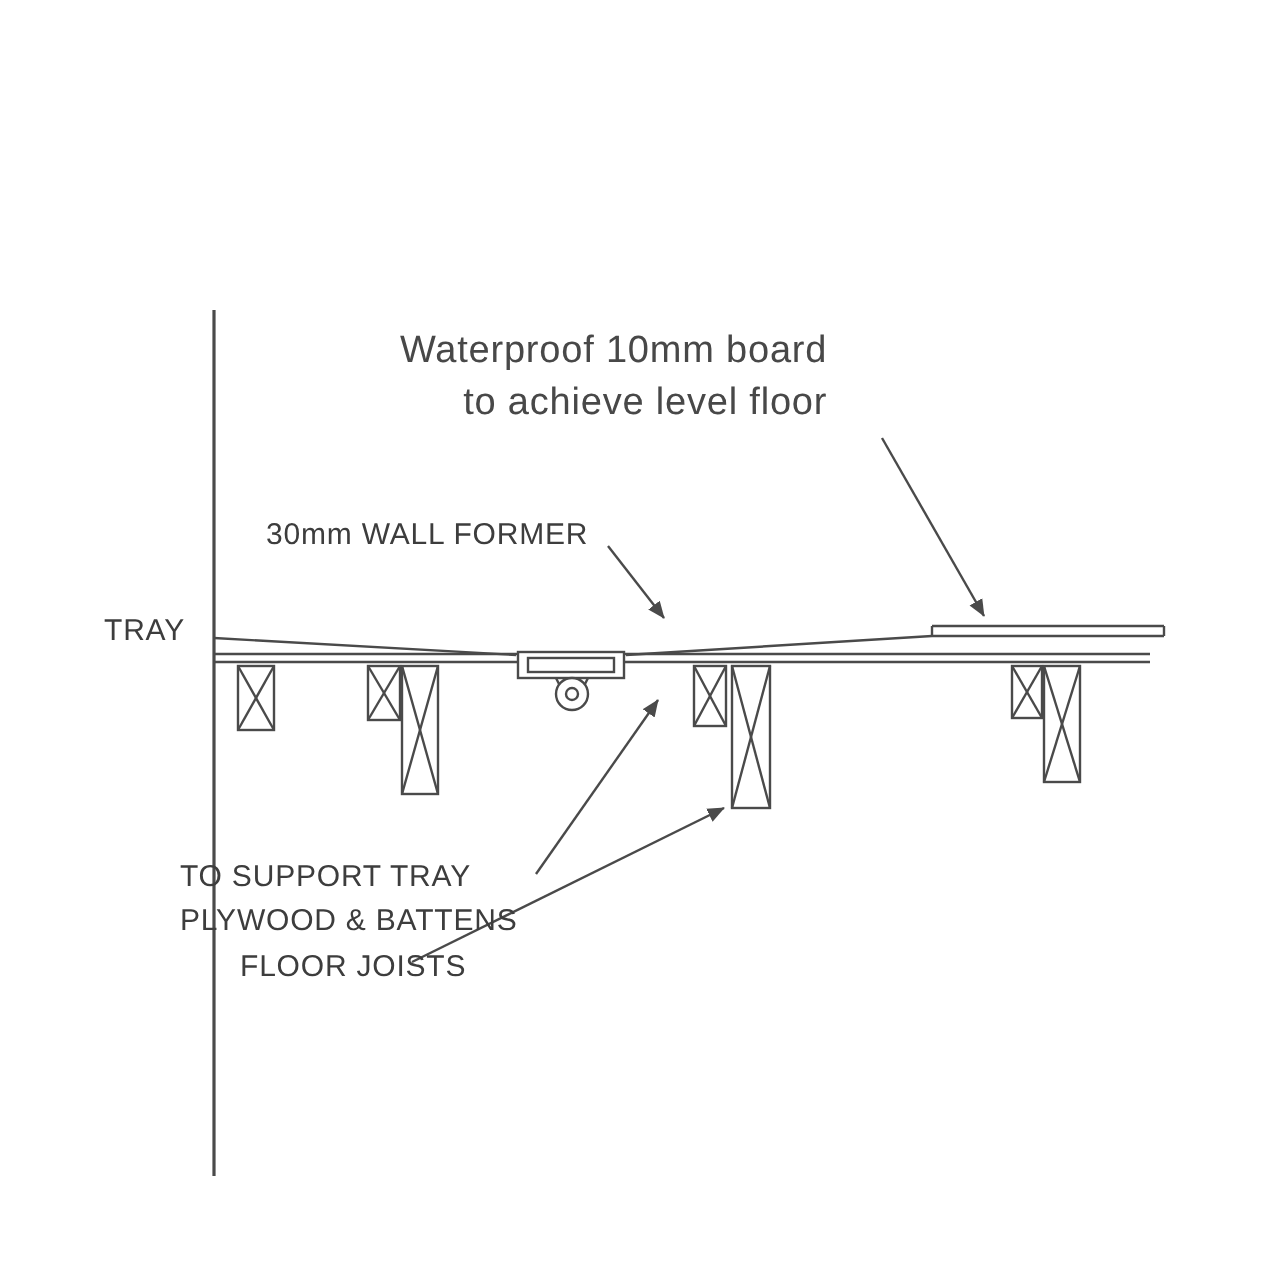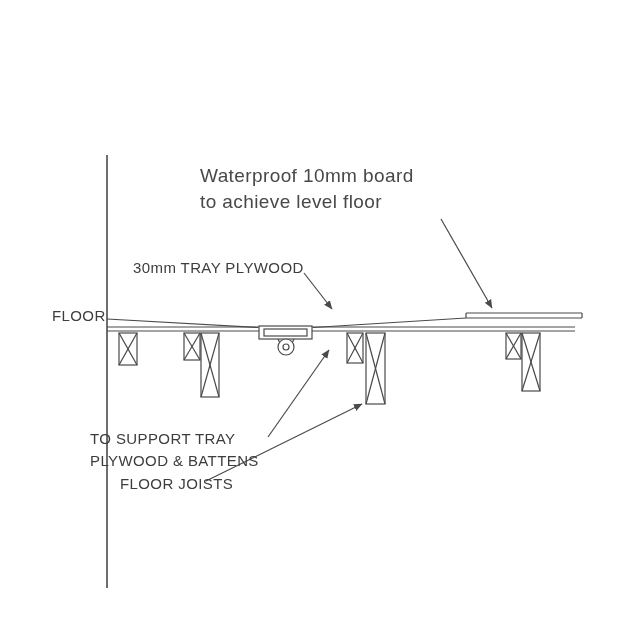--- a/index.html
+++ b/index.html
@@ -107,28 +107,28 @@
     </g>
 
     <g class="ln w1">
       <line x1="441" y1="219" x2="492" y2="308" marker-end="url(#arrowhead)"></line>
       <line x1="304" y1="273" x2="332" y2="309" marker-end="url(#arrowhead)"></line>
       <line x1="268" y1="437" x2="329" y2="350" marker-end="url(#arrowhead)"></line>
       <line x1="206" y1="481" x2="362" y2="404" marker-end="url(#arrowhead)"></line>
     </g>
   </svg>
 
-  <div class="label label-title" style="left:200px; top:163px;">
+  <div class="label label-title" style="left:200px; top:163px;text-align:right;">
     <div>Waterproof 10mm board</div>
     <div>to achieve level floor</div>
   </div>
 
-  <div class="label label-caps" style="left:133px; top:257px;">30mm TRAY PLYWOOD</div>
+  <div class="label label-caps" style="left:133px; top:257px;">30mm WALL FORMER</div>
 
-  <div class="label label-caps" style="left:52px; top:305px;">FLOOR</div>
+  <div class="label label-caps" style="left:52px; top:305px;">TRAY</div>
 
   <div class="label label-caps" style="left:90px; top:428px;">
     <div>TO SUPPORT TRAY</div>
     <div>PLYWOOD &amp; BATTENS</div>
   </div>
 
   <div class="label label-caps" style="left:90px; top:473px;margin-left:30px;">FLOOR JOISTS</div>
 
 </div>
 

